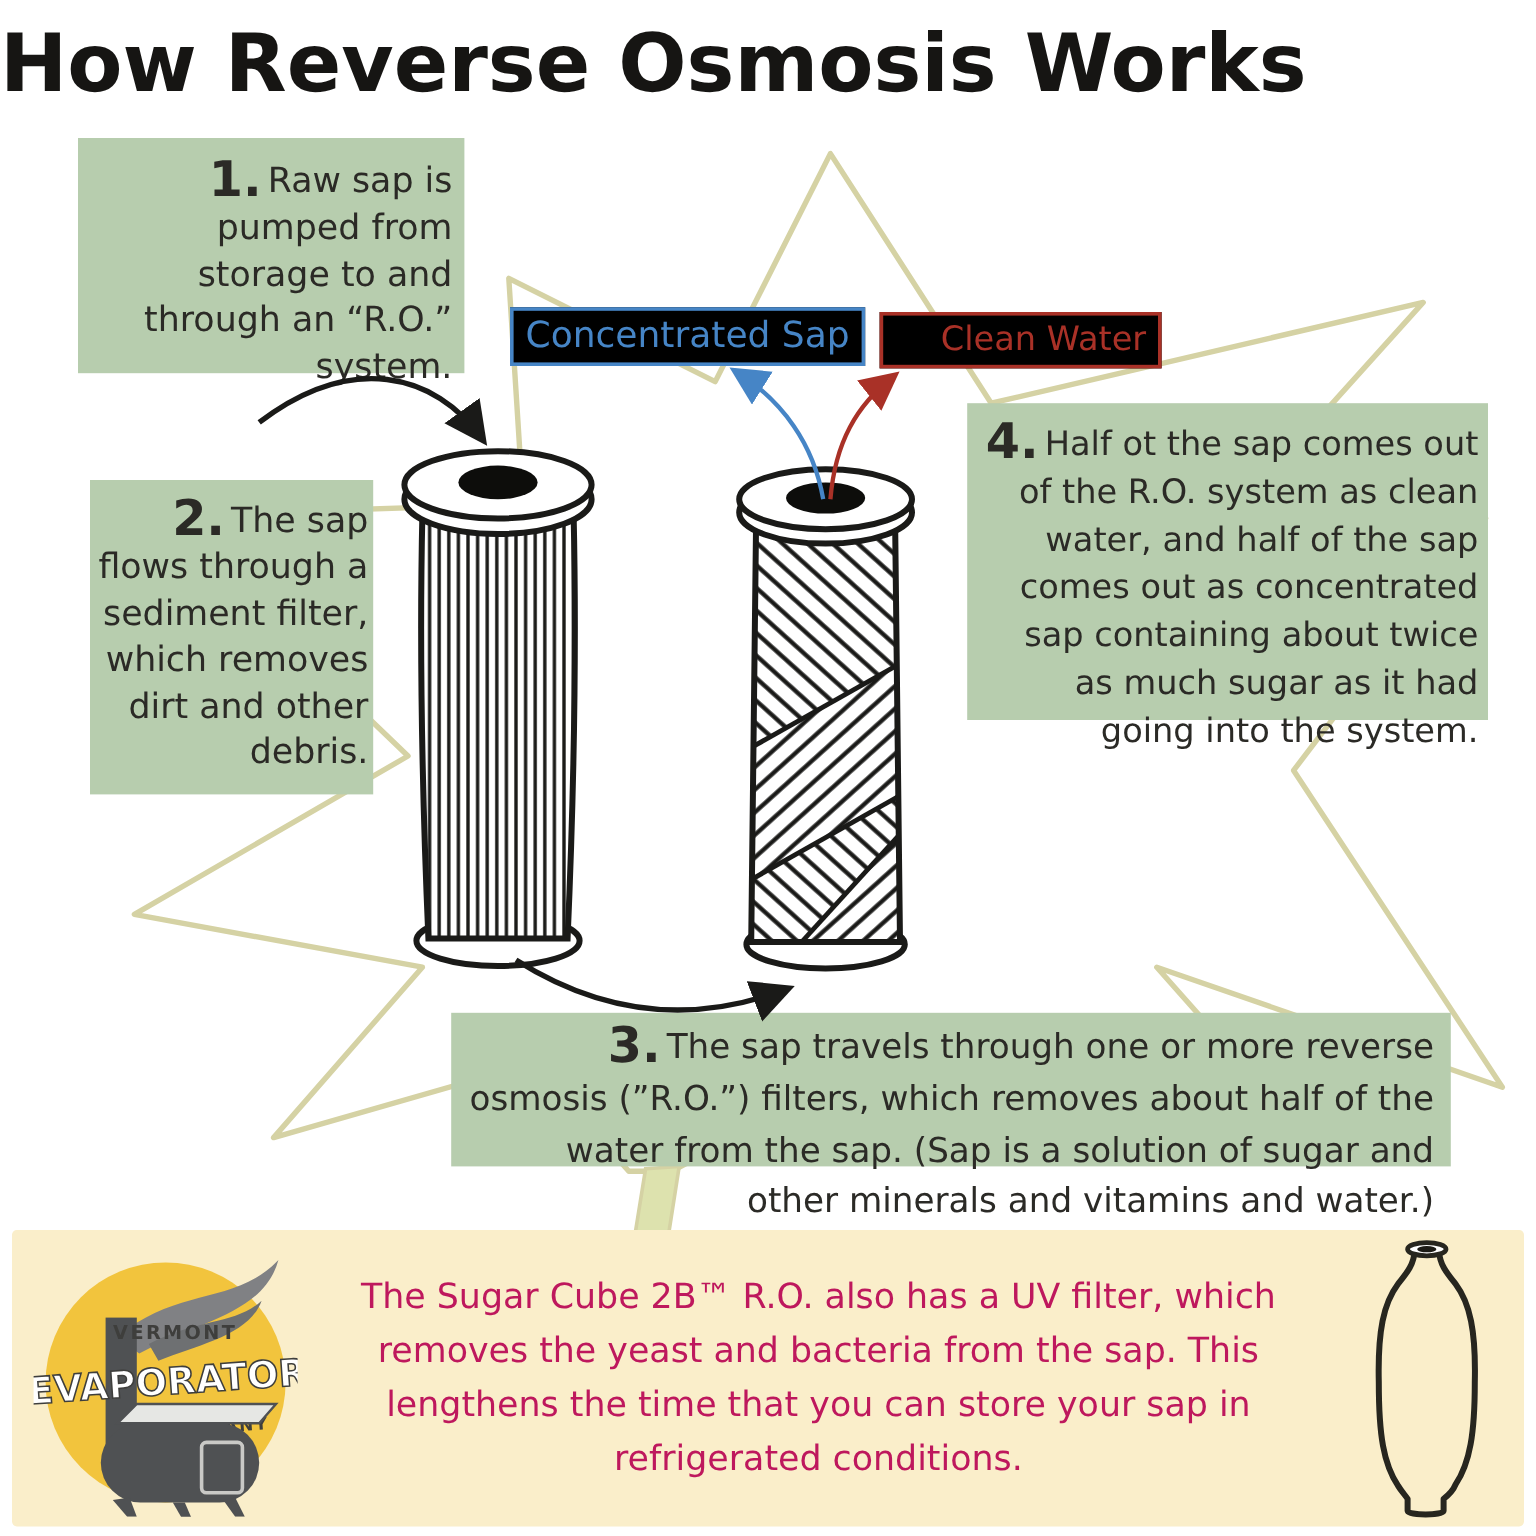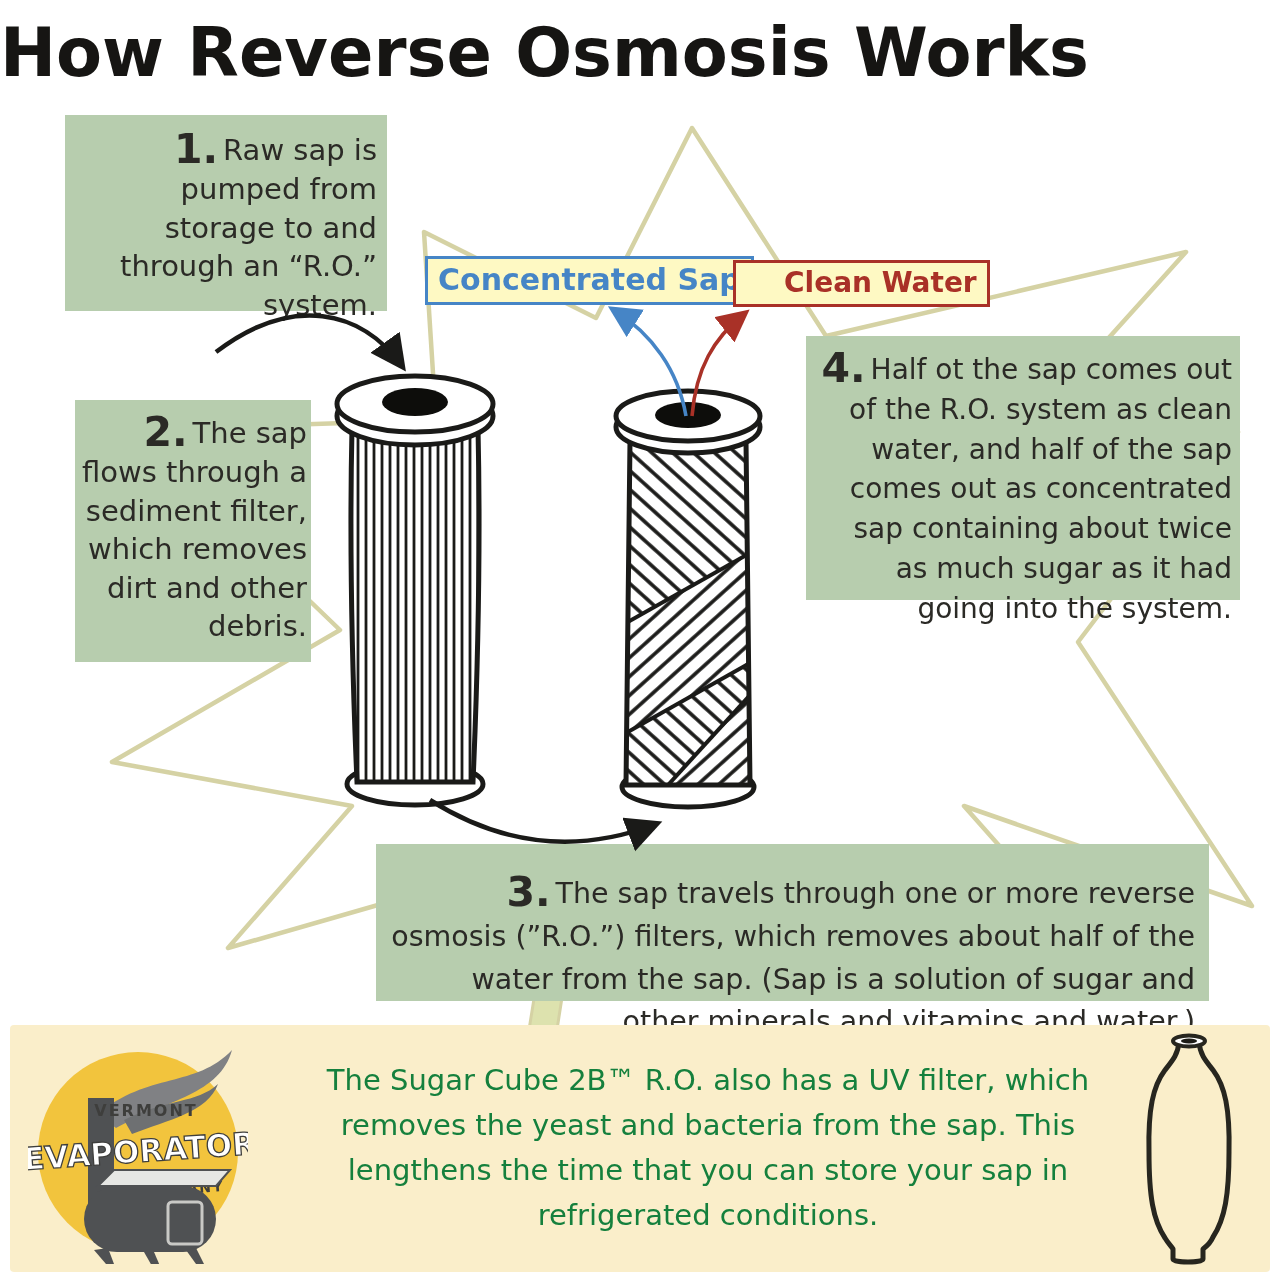--- a/index.html
+++ b/index.html
@@ -9,33 +9,33 @@
   .layer{position:absolute;left:0;top:0;width:1280px;height:1280px;pointer-events:none;}
 
   .title{position:absolute;left:0;top:14px;width:1280px;margin:0;
          font-size:67px;font-weight:700;letter-spacing:0px;color:#161513;}
 
   .stepbox{position:absolute;background:var(--color-green_box,#b7cdae);
            color:#2b2a26;text-align:right;box-sizing:border-box;}
   .stepbox .num{font-size:41px;font-weight:700;line-height:1;margin-right:5px;vertical-align:-3px;}
   .box1{left:65px;top:115px;width:322px;height:196px;font-size:29px;line-height:1.33;padding:14px 10px;}
   .box2{left:75px;top:400px;width:236px;height:262px;font-size:29px;line-height:1.33;padding:12px 4px;}
-  .box3{left:376px;top:844px;width:833px;height:157px;font-size:28.5px;line-height:1.5;padding:28px 14px;}
+  .box3{left:376px;top:844px;width:833px;height:128px;font-size:28.5px;line-height:1.5;padding:7px 14px;}
   .box4{left:806px;top:336px;width:434px;height:264px;font-size:28px;line-height:1.42;padding:12px 8px;}
 
-  .taglabel{position:absolute;background:#fef9c3;font-weight:700;padding:3px 10px 5px;}
+  .taglabel{position:absolute;background:#000000;font-weight:400;padding:3px 10px 5px;}
   .tag-blue{left:425px;top:256px;border:3px solid var(--color-blue_label,#4685c6);
             color:var(--color-blue_label,#4685c6);font-size:30px;}
   .tag-red{left:733px;top:260px;border:3px solid var(--color-red_label,#a93127);
            color:var(--color-red_label,#a93127);font-size:28px;padding-left:48px;}
 
   .band{position:absolute;left:10px;top:1025px;width:1260px;height:247px;
         background:var(--color-band_bg,#faeeca);border-radius:4px;}
-  .footer-text{position:absolute;left:278px;top:1058px;width:860px;text-align:center;
-               font-size:29px;line-height:1.55;color:#15803d;}
+  .footer-text{position:absolute;left:252px;top:1058px;width:860px;text-align:center;
+               font-size:29px;line-height:1.55;color:#be185d;}
 
   .abs{position:absolute;}
 </style>
 </head>
 <body>
 
 <div class="canvas">
 
   <svg class="layer" style="z-index:0" viewBox="0 0 1280 1280">
     <path d="M692,128 L596,318 L424,232 L436,420 L132,430 L340,630 L112,762 L352,806

